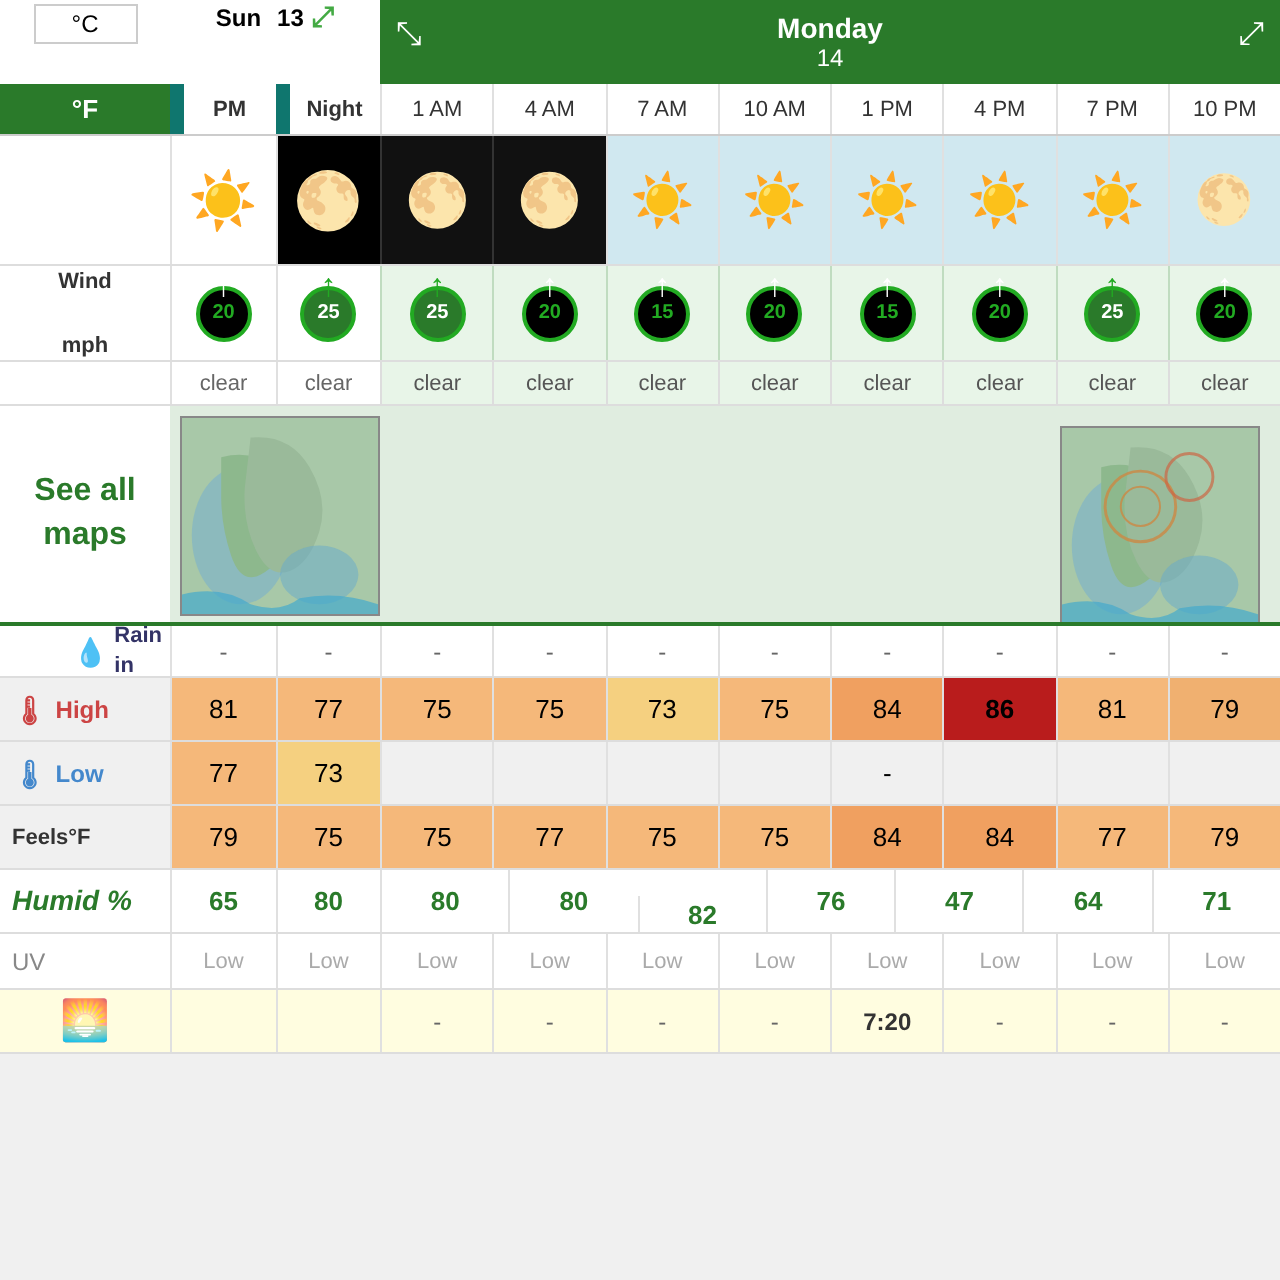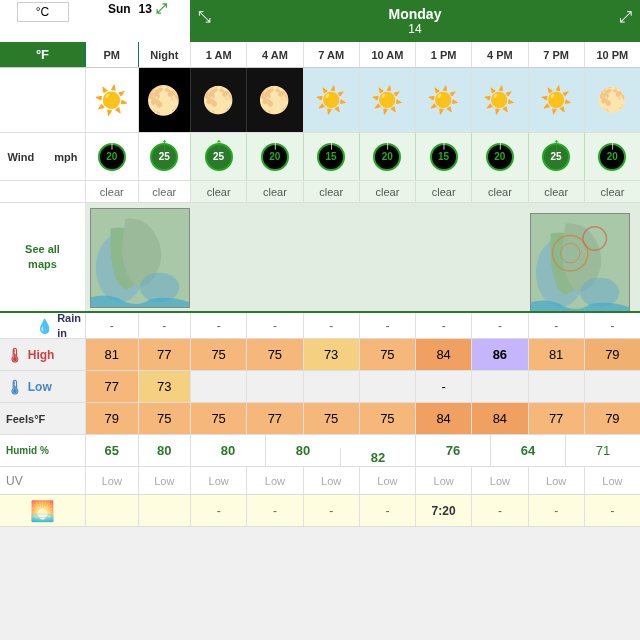--- a/index.html
+++ b/index.html
@@ -16,34 +16,34 @@
     .expand-icon { color: #4a4; font-size: 14px; }
     .monday-header { flex: 1; background: #2a7a2a; color: white; display: flex; flex-direction: column; align-items: center; justify-content: center; position: relative; }
     .monday-title { font-size: 14px; font-weight: bold; }
     .expand-icon-white { position: absolute; left: 8px; top: 8px; color: white; font-size: 16px; }
     .expand-icon-white2 { position: absolute; right: 8px; top: 8px; color: white; font-size: 16px; }
 
     
     .subheader-row { display: flex; height: 26px; background: #fff; border-bottom: 1px solid #ccc; }
     .unit-btn { width: 85px; background: #2a7a2a; color: white; display: flex; align-items: center; justify-content: center; font-size: 13px; font-weight: bold; border: none; cursor: pointer; }
     .time-cells { flex: 1; display: flex; }
-    .time-cell { flex: 1; display: flex; align-items: center; justify-content: center; font-size: 11px; font-weight: bold; color: #333; border-left: 1px solid #e0e0e0; }
+    .time-cell { flex: 1; display: flex; align-items: center; justify-content: center; font-size: 11px; font-weight: normal; color: #333; border-left: 1px solid #e0e0e0; }
     .sun-times { width: 105px; display: flex; }
-    .sun-time-cell { flex: 1; display: flex; align-items: center; justify-content: center; font-size: 11px; font-weight: bold; color: #333; border-left: 1px solid #0f766e; }
+    .sun-time-cell { flex: 1; display: flex; align-items: center; justify-content: center; font-size: 11px; font-weight: bold; color: #333; border-left: 7px solid #0f766e; }
 
     
     .icon-row { display: flex; height: 65px; border-bottom: 1px solid #ddd; }
     .icon-label-col { width: 85px; background: #fff; }
     .icon-cell { flex: 1; display: flex; align-items: center; justify-content: center; background: #fff; border-left: 1px solid #e0e0e0; }
     .sun-emoji { font-size: 28px; }
     .moon-emoji { font-size: 28px; }
 
     
     .wind-row { display: flex; height: 48px; border-bottom: 1px solid #ddd; background: #fff; }
-    .wind-label { width: 85px; display: flex; align-items: center; justify-content: center; flex-direction: row; font-size: 11px; color: #333; font-weight: bold; gap: 20px; }
+    .wind-label { width: 85px; display: flex; align-items: center; justify-content: center; flex-direction: column; font-size: 11px; color: #333; font-weight: bold; gap: 20px; }
     .wind-sun-cells { width: 105px; display: flex; }
     .wind-cell { flex: 1; display: flex; align-items: center; justify-content: center; border-left: 1px solid #e0e0e0; }
     .wind-badge { width: 28px; height: 28px; border-radius: 50%; background: #000; border: 2px solid #2a2; display: flex; align-items: center; justify-content: center; color: #2a2; font-size: 10px; font-weight: bold; position: relative; }
     .wind-badge-green { width: 28px; height: 28px; border-radius: 50%; background: #2a7a2a; border: 2px solid #2a2; display: flex; align-items: center; justify-content: center; color: white; font-size: 10px; font-weight: bold; position: relative; }
 
     
     .clear-row { display: flex; height: 22px; border-bottom: 1px solid #ddd; }
     .clear-label-col { width: 85px; background: #fff; }
     .clear-cell { flex: 1; display: flex; align-items: center; justify-content: center; font-size: 11px; color: #666; border-left: 1px solid #e0e0e0; background: #fff; }
     .clear-cell-green { flex: 1; display: flex; align-items: center; justify-content: center; font-size: 11px; color: #555; border-left: 1px solid #ddd; }
@@ -65,21 +65,21 @@
     .temp-row { display: flex; height: 32px; border-bottom: 1px solid #ddd; }
     .temp-label { width: 85px; display: flex; align-items: center; padding-left: 6px; gap: 4px; font-size: 12px; font-weight: bold; }
     .temp-cell { flex: 1; display: flex; align-items: center; justify-content: center; font-size: 13px; border-left: 1px solid #e0e0e0; }
     .temp-cell-main { flex: 1; display: flex; align-items: center; justify-content: center; font-size: 13px; border-left: 1px solid #e0e0e0; }
 
     
     .bg-orange-light { background: #f5b87a; }
     .bg-orange { background: #f0a060; }
     .bg-orange-med { background: #f0b070; }
     .bg-yellow { background: #f5d080; }
-    .bg-red-light { background: #c4b5fd; }
+    .bg-red-light { background: #b91c1c; }
 
     
     .uv-row { display: flex; height: 28px; border-bottom: 1px solid #ddd; background: #fff; }
     .uv-label { width: 85px; display: flex; align-items: center; padding-left: 6px; font-size: 12px; color: #888; }
     .uv-cell { flex: 1; display: flex; align-items: center; justify-content: center; font-size: 11px; color: #aaa; border-left: 1px solid #e0e0e0; }
 
     
     .sunrise-row { display: flex; height: 32px; border-bottom: 1px solid #ddd; background: #fffde0; }
     .sunrise-label { width: 85px; display: flex; align-items: center; justify-content: center; }
     .sunrise-cell { flex: 1; display: flex; align-items: center; justify-content: center; font-size: 12px; color: #666; border-left: 1px solid #e0e0e0; }
@@ -257,21 +257,21 @@
       <div class="clear-cell-green">clear</div>
       <div class="clear-cell-green">clear</div>
       <div class="clear-cell-green">clear</div>
       <div class="clear-cell-green">clear</div>
       <div class="clear-cell-green">clear</div>
     </div>
   </div>
 
   <div class="maps-row">
     <div class="maps-label">
-      <span style="color:#2a7a2a; font-weight:bold; font-size:11px; text-align:center; line-height:1.4;">See all<br>maps</span>
+      <span style="color:#2a7a2a; font-weight:bold; font-size:16px; text-align:center; line-height:1.4;">See all<br>maps</span>
     </div>
     <div class="maps-content">
 
       <div class="map-thumb">
         <svg viewBox="0 0 100 100" class="map-svg">
           <rect width="100" height="100" fill="#a8c8a8"></rect>
           <ellipse cx="30" cy="60" rx="25" ry="35" fill="#7ab0cc" opacity="0.6"></ellipse>
           <path d="M20,20 Q40,15 50,30 Q60,45 55,60 Q50,75 40,80 Q30,85 25,70 Q20,55 20,40 Z" fill="#8db88d"></path>
           <path d="M35,10 Q55,8 65,25 Q75,42 70,58 Q65,74 55,78 Q45,82 38,68 Q31,54 32,36 Z" fill="#9aba9a"></path>
           <ellipse cx="70" cy="80" rx="20" ry="15" fill="#66aacc" opacity="0.5"></ellipse>
@@ -376,34 +376,35 @@
       <div class="temp-cell-main bg-orange-light">75</div>
       <div class="temp-cell-main bg-orange">84</div>
       <div class="temp-cell-main bg-orange">84</div>
       <div class="temp-cell-main bg-orange-light">77</div>
       <div class="temp-cell-main bg-orange-light">79</div>
     </div>
   </div>
 
   <div class="temp-row" style="background:#fff;">
     <div class="temp-label">
-      <span class="humid-label" style="font-size:10px; line-height:1.3;">Humid
+      <span class="humid-label" style="font-size:14px; line-height:1.3;font-style:italic;">Humid
 %</span>
     </div>
     <div style="width:105px; display:flex; background:#fff;">
       <div class="temp-cell" style="color:#2a7a2a; font-weight:bold;">65</div>
       <div class="temp-cell" style="color:#2a7a2a; font-weight:bold;">80</div>
     </div>
     <div style="flex:1; display:flex; background:#fff;">
       <div class="temp-cell-main" style="color:#2a7a2a; font-weight:bold;">80</div>
       <div class="temp-cell-main" style="color:#2a7a2a; font-weight:bold;">80</div>
       <div class="temp-cell-main" style="color:#2a7a2a; font-weight:bold;margin-top:13px;">82</div>
       <div class="temp-cell-main" style="color:#2a7a2a; font-weight:bold;">76</div>
+      <div class="temp-cell-main" style="color:#2a7a2a; font-weight:bold;">47</div>
       <div class="temp-cell-main" style="color:#2a7a2a; font-weight:bold;">64</div>
-      <div class="temp-cell-main" style="color:#2a7a2a; font-weight:normal;">71</div>
+      <div class="temp-cell-main" style="color:#2a7a2a; font-weight:bold;">71</div>
     </div>
   </div>
 
   <div class="uv-row">
     <div class="uv-label">UV</div>
     <div style="width:105px; display:flex;">
       <div class="uv-cell">Low</div>
       <div class="uv-cell">Low</div>
     </div>
     <div style="flex:1; display:flex;">

